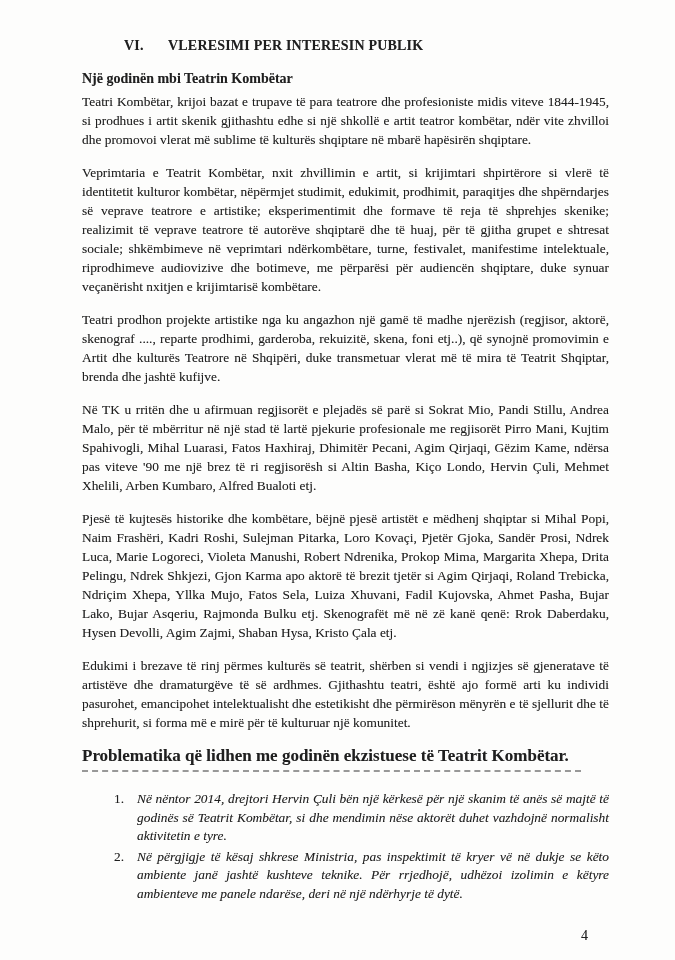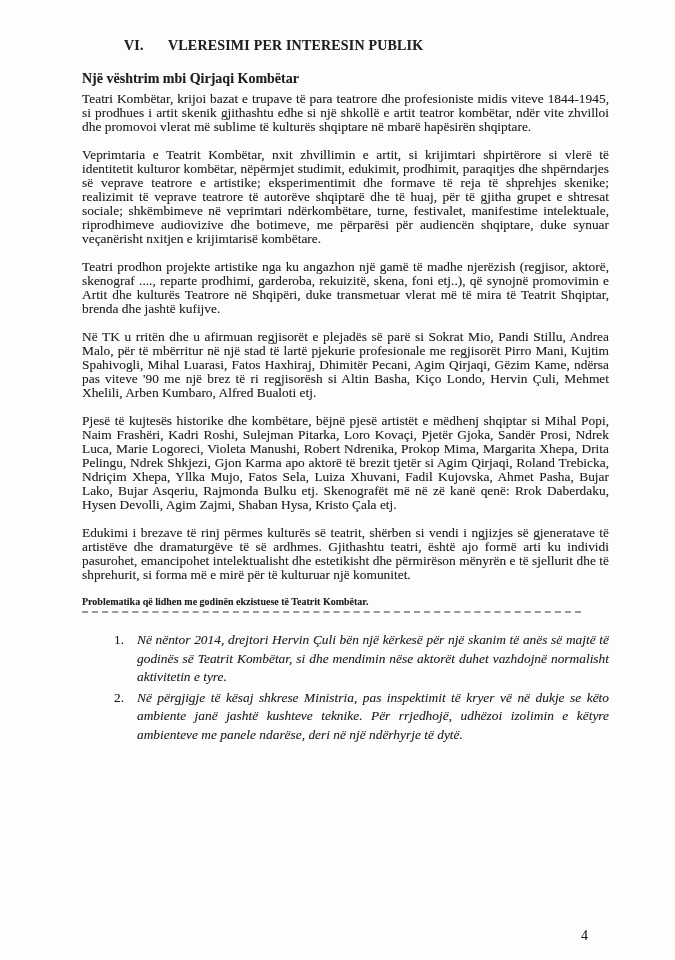--- a/index.html
+++ b/index.html
@@ -29,32 +29,32 @@
     display: inline-block;
     width: 44px;
   }
   .subtitle {
     font-size: 14px;
     font-weight: bold;
     margin: 0 0 5px 0;
   }
   .body-par {
     font-size: 13.4px;
-    line-height: 14px;
+    line-height: 19px;
     text-align: justify;
     margin: 0 0 14px 0;
   }
   .problems-wrap {
     width: 499px;
     border-bottom: 2px dashed #989898;
     padding-bottom: 4px;
     margin: 2px 0 12px 0;
   }
   .problems-heading {
-    font-size: 10px;
+    font-size: 17px;
     font-weight: bold;
     margin: 0;
   }
   .doc-list {
     list-style: none;
     margin: 18px 0 0 32px;
     padding: 0;
   }
   .doc-list li {
     display: flex;
@@ -79,21 +79,21 @@
 </style>
 </head>
 <body>
 
 <div class="page">
 
   <div class="doc-title">
     <span class="num">VI.</span><span>VLERESIMI PER INTERESIN PUBLIK</span>
   </div>
 
-  <h2 class="subtitle">Një vështrim mbi Qirjaqi Kombëtar</h2>
+  <h2 class="subtitle">Një godinën mbi Teatrin Kombëtar</h2>
 
   <p class="body-par">Teatri Kombëtar, krijoi bazat e trupave të para teatrore dhe profesioniste midis viteve 1844-1945, si prodhues i artit skenik gjithashtu edhe si një shkollë e artit teatror kombëtar, ndër vite zhvilloi dhe promovoi vlerat më sublime të kulturës shqiptare në mbarë hapësirën shqiptare.</p>
 
   <p class="body-par">Veprimtaria e Teatrit Kombëtar, nxit zhvillimin e artit, si krijimtari shpirtërore si vlerë të identitetit kulturor kombëtar, nëpërmjet studimit, edukimit, prodhimit, paraqitjes dhe shpërndarjes së veprave teatrore e artistike; eksperimentimit dhe formave të reja të shprehjes skenike; realizimit të veprave teatrore të autorëve shqiptarë dhe të huaj, për të gjitha grupet e shtresat sociale; shkëmbimeve në veprimtari ndërkombëtare, turne, festivalet, manifestime intelektuale, riprodhimeve audiovizive dhe botimeve, me përparësi për audiencën shqiptare, duke synuar veçanërisht nxitjen e krijimtarisë kombëtare.</p>
 
   <p class="body-par">Teatri prodhon projekte artistike nga ku angazhon një gamë të madhe njerëzish (regjisor, aktorë, skenograf ...., reparte prodhimi, garderoba, rekuizitë, skena, foni etj..), që synojnë promovimin e Artit dhe kulturës Teatrore në Shqipëri, duke transmetuar vlerat më të mira të Teatrit Shqiptar, brenda dhe jashtë kufijve.</p>
 
   <p class="body-par">Në TK u rritën dhe u afirmuan regjisorët e plejadës së parë si Sokrat Mio, Pandi Stillu, Andrea Malo, për të mbërritur në një stad të lartë pjekurie profesionale me regjisorët Pirro Mani, Kujtim Spahivogli, Mihal Luarasi, Fatos Haxhiraj, Dhimitër Pecani, Agim Qirjaqi, Gëzim Kame, ndërsa pas viteve '90 me një brez të ri regjisorësh si Altin Basha, Kiço Londo, Hervin Çuli, Mehmet Xhelili, Arben Kumbaro, Alfred Bualoti etj.</p>
 
   <p class="body-par">Pjesë të kujtesës historike dhe kombëtare, bëjnë pjesë artistët e mëdhenj shqiptar si Mihal Popi, Naim Frashëri, Kadri Roshi, Sulejman Pitarka, Loro Kovaçi, Pjetër Gjoka, Sandër Prosi, Ndrek Luca, Marie Logoreci, Violeta Manushi, Robert Ndrenika, Prokop Mima, Margarita Xhepa, Drita Pelingu, Ndrek Shkjezi, Gjon Karma apo aktorë të brezit tjetër si Agim Qirjaqi, Roland Trebicka, Ndriçim Xhepa, Yllka Mujo, Fatos Sela, Luiza Xhuvani, Fadil Kujovska, Ahmet Pasha, Bujar Lako, Bujar Asqeriu, Rajmonda Bulku etj. Skenografët më në zë kanë qenë: Rrok Daberdaku, Hysen Devolli, Agim Zajmi, Shaban Hysa, Kristo Çala etj.</p>

